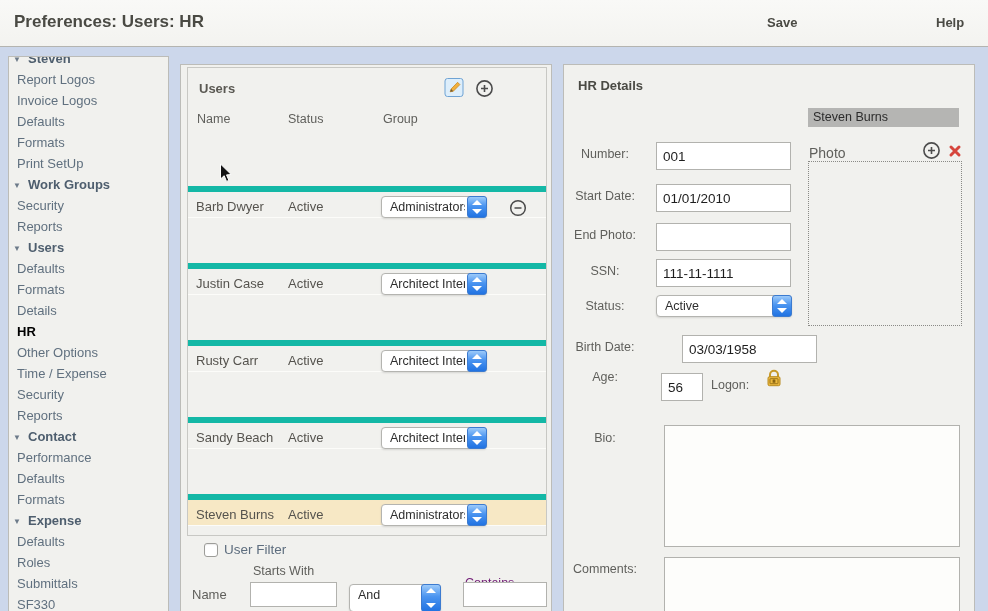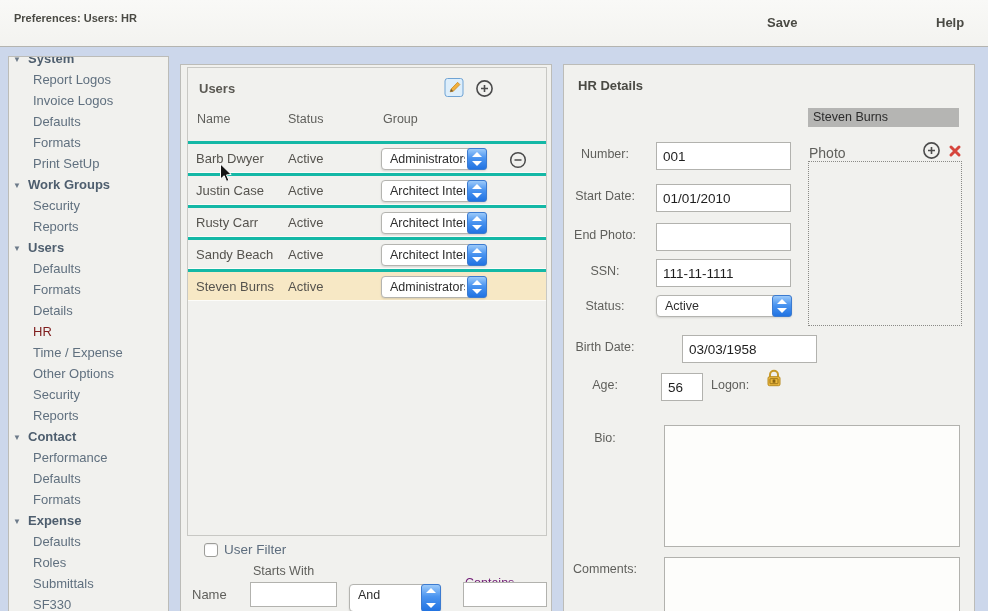--- a/index.html
+++ b/index.html
@@ -8,45 +8,45 @@
     background:#ccd7eb;
     font-family:"Liberation Sans",sans-serif;
     -webkit-font-smoothing:antialiased;
   }
   
   .titlebar{
     position:absolute;left:0;top:0;width:988px;height:47px;
     background:linear-gradient(#f9f9f7,#f3f3f0);
     border-bottom:1px solid #b4b4b0;box-sizing:border-box;
   }
-  .app-title{position:absolute;left:14px;top:12px;font-size:11px;font-weight:bold;color:#4a4a44;}
+  .app-title{position:absolute;left:14px;top:12px;font-size:17px;font-weight:bold;color:#4a4a44;}
   .hdr-btn{position:absolute;top:15px;font-size:13px;font-weight:bold;color:#4a4a44;cursor:default;text-align:right;}
   .hdr-btn.save{left:767px;}
   .hdr-btn.help{left:936px;}
   
   .panel{position:absolute;background:#f1f1ee;border:1px solid #bcbcb8;box-sizing:border-box;overflow:hidden;}
   #sidebar{left:8px;top:56px;width:161px;height:600px;}
   #users-panel{left:180px;top:64px;width:372px;height:600px;}
   #hr-panel{left:563px;top:64px;width:412px;height:600px;}
   
   #sidebar-list{position:absolute;left:0;top:0;right:0;}
-  .nav-row{height:21px;line-height:21px;font-size:13px;color:#60707f;padding-left:24px;white-space:nowrap;cursor:default;}
+  .nav-row{height:21px;line-height:21px;font-size:13px;color:#60707f;padding-left:8px;white-space:nowrap;cursor:default;}
   #sidebar-list .nav-row:first-child{margin-top:-9px;}
   .nav-row.grp{padding-left:4px;font-weight:bold;color:#4e5e6e;}
   .nav-row .tri{display:inline-block;width:15px;font-size:8px;color:#6d7b8a;vertical-align:1px;}
-  .nav-row.sel{color:#7f1d1d;font-weight:normal;}
+  .nav-row.sel{color:#000000;font-weight:bold;}
   
   #users-inner{position:absolute;left:6px;top:2px;width:360px;height:469px;border:1px solid #c8c8c4;box-sizing:border-box;}
   .users-title{position:absolute;left:11px;top:13px;font-size:13px;font-weight:bold;color:#5a5852;}
   .icon-edit{position:absolute;left:256px;top:9px;}
   .icon-add{position:absolute;left:287px;top:11px;}
   .col-h{position:absolute;top:44px;font-size:12.5px;color:#5f5f5b;}
   .ch-name{left:9px;} .ch-status{left:100px;} .ch-group{left:195px;}
   #user-rows{position:absolute;left:0;top:73px;width:100%;}
-  .urow{position:relative;height:32px;box-sizing:border-box;border-top:3px solid #14b8a6;border-bottom:1px solid #fcfcf9;cursor:default;}
+  .urow{position:relative;height:32px;box-sizing:border-box;border-top:6px solid #14b8a6;border-bottom:1px solid #fcfcf9;cursor:default;margin-top:45px;}
   .urow.sel{background:#f7e8c5;}
   .c-name{position:absolute;left:8px;line-height:30px;font-size:13px;color:#55534e;}
   .c-status{position:absolute;left:100px;line-height:30px;font-size:13px;color:#55534e;}
   .row-dd{position:absolute;left:193px;top:4px;width:106px;height:22px;}
   .minus-wrap{position:absolute;left:321px;top:7px;width:18px;height:18px;}
   
   .dd{background:#fff;border:1px solid #b4b4b0;border-radius:4px;box-shadow:0 1px 2px rgba(0,0,0,.12);box-sizing:border-box;display:block;}
   .dd-val{position:absolute;left:8px;right:21px;top:0;bottom:0;line-height:20px;font-size:12.5px;color:#2e2e2e;white-space:nowrap;overflow:hidden;}
   .stepper{position:absolute;top:-1px;right:-1px;bottom:-1px;width:20px;border-radius:3px;
     background:linear-gradient(#9ccafa,#4a94f0 45%,#2173e2);border:1px solid #3c7bd0;box-sizing:border-box;}
@@ -86,36 +86,36 @@
 <body>
 
 <div class="titlebar">
   <span class="app-title">Preferences: Users: HR</span>
   <span class="hdr-btn save">Save</span>
   <span class="hdr-btn help">Help</span>
 </div>
 
 <div class="panel" id="sidebar">
   <div id="sidebar-list">
-      <div class="nav-row grp"><span class="tri">▼</span><span>System</span></div>
+      <div class="nav-row grp"><span class="tri">▼</span><span>Steven</span></div>
       <div class="nav-row"><span>Report Logos</span></div>
       <div class="nav-row"><span>Invoice Logos</span></div>
       <div class="nav-row"><span>Defaults</span></div>
       <div class="nav-row"><span>Formats</span></div>
       <div class="nav-row"><span>Print SetUp</span></div>
       <div class="nav-row grp"><span class="tri">▼</span><span>Work Groups</span></div>
       <div class="nav-row"><span>Security</span></div>
       <div class="nav-row"><span>Reports</span></div>
       <div class="nav-row grp"><span class="tri">▼</span><span>Users</span></div>
       <div class="nav-row"><span>Defaults</span></div>
       <div class="nav-row"><span>Formats</span></div>
       <div class="nav-row"><span>Details</span></div>
       <div class="nav-row sel"><span>HR</span></div>
+      <div class="nav-row"><span>Other Options</span></div>
       <div class="nav-row"><span>Time / Expense</span></div>
-      <div class="nav-row"><span>Other Options</span></div>
       <div class="nav-row"><span>Security</span></div>
       <div class="nav-row"><span>Reports</span></div>
       <div class="nav-row grp"><span class="tri">▼</span><span>Contact</span></div>
       <div class="nav-row"><span>Performance</span></div>
       <div class="nav-row"><span>Defaults</span></div>
       <div class="nav-row"><span>Formats</span></div>
       <div class="nav-row grp"><span class="tri">▼</span><span>Expense</span></div>
       <div class="nav-row"><span>Defaults</span></div>
       <div class="nav-row"><span>Roles</span></div>
       <div class="nav-row"><span>Submittals</span></div>
@@ -258,21 +258,21 @@
     <span class="dd-val">Active</span>
     <span class="stepper">
         <i class="up"></i>
         <i class="dn"></i>
       </span>
   </span>
 
   <span class="flabel" style="top:275px">Birth Date:</span>
   <input class="finput" style="top: 270px; margin-left: 26px;" value="03/03/1958">
 
-  <span class="flabel" style="top:313px">Age:</span>
+  <span class="flabel" style="top:305px">Age:</span>
   <input class="finput age-input" style="top: 308px;" value="56">
   <span class="logon-label">Logon:</span>
   <span class="lock-wrap">
     <svg width="20" height="20" viewBox="0 0 20 20">
       <path d="M6 9.5 V6.8 a4 4 0 0 1 8 0 V9.5" fill="none" stroke="#c79a2a" stroke-width="2"></path>
       <rect x="4" y="8.7" width="12" height="9" rx="1.5" fill="#ecb93f" stroke="#b88a20"></rect>
       <rect x="6" y="10.7" width="8" height="5" rx="0.5" fill="none" stroke="#8a6510" stroke-width="0.8"></rect>
       <rect x="8.6" y="11.6" width="2.8" height="3.2" rx="0.4" fill="#8a6510"></rect>
     </svg>
   </span>

